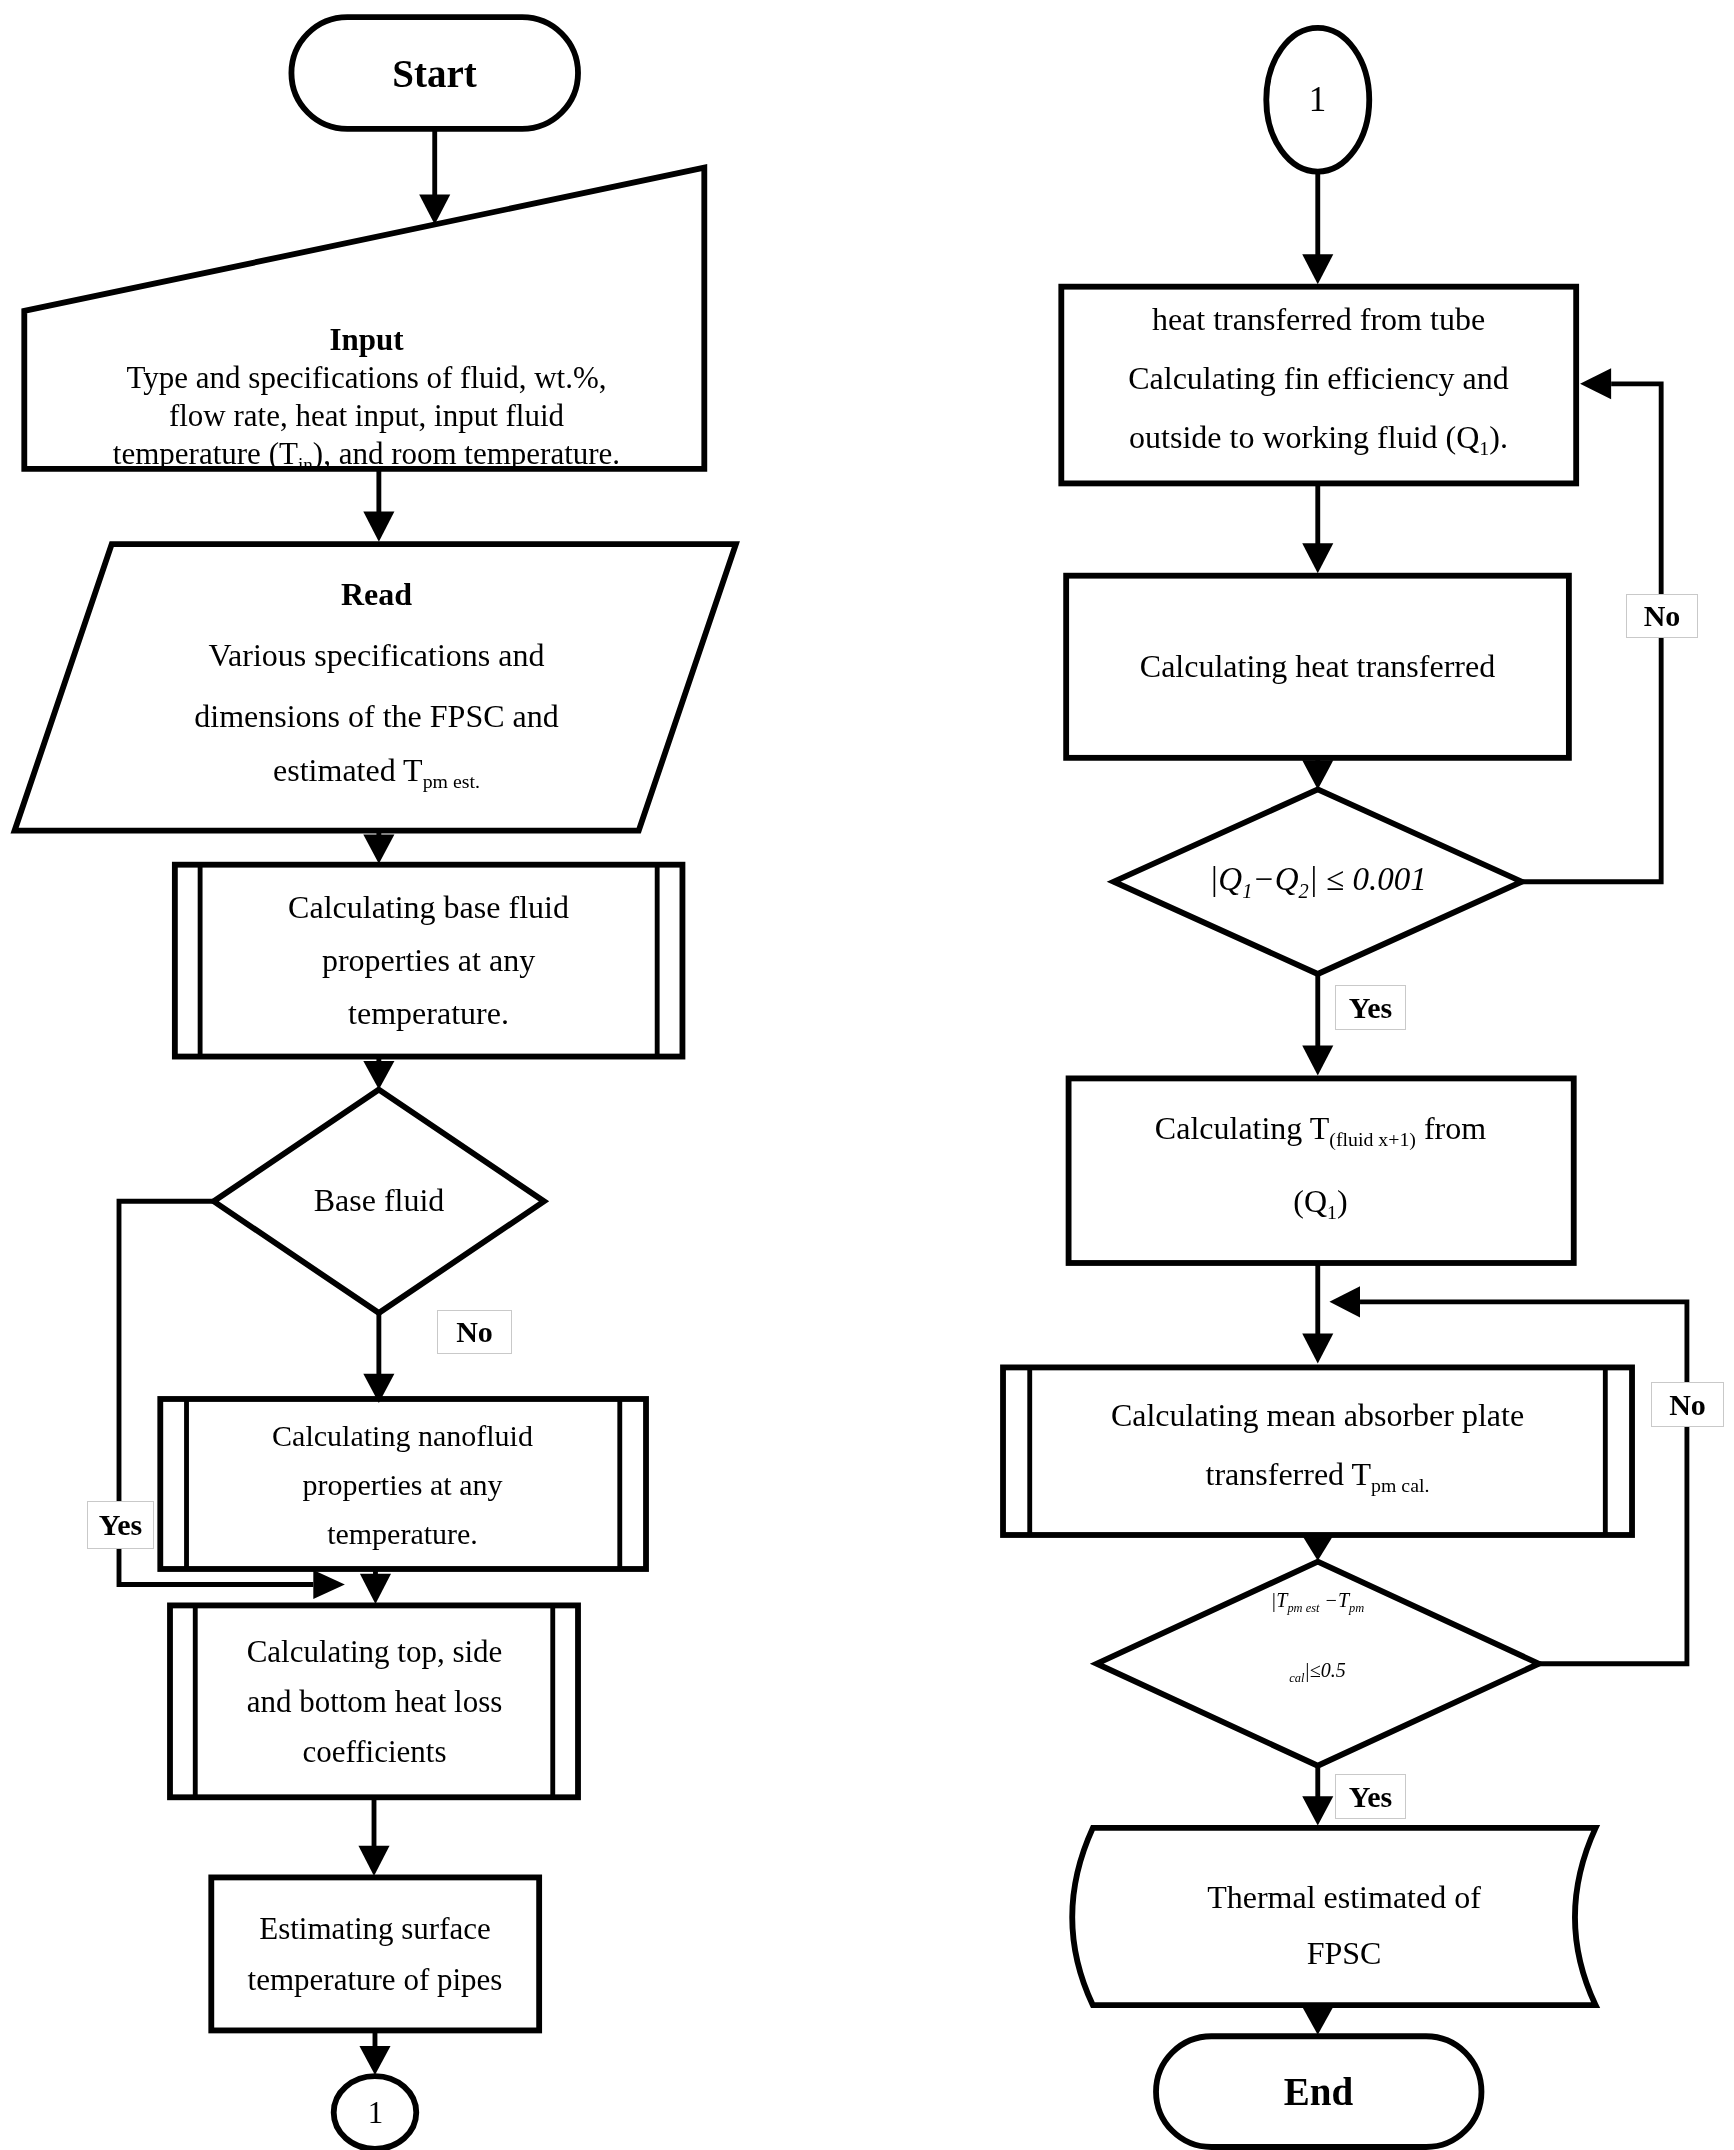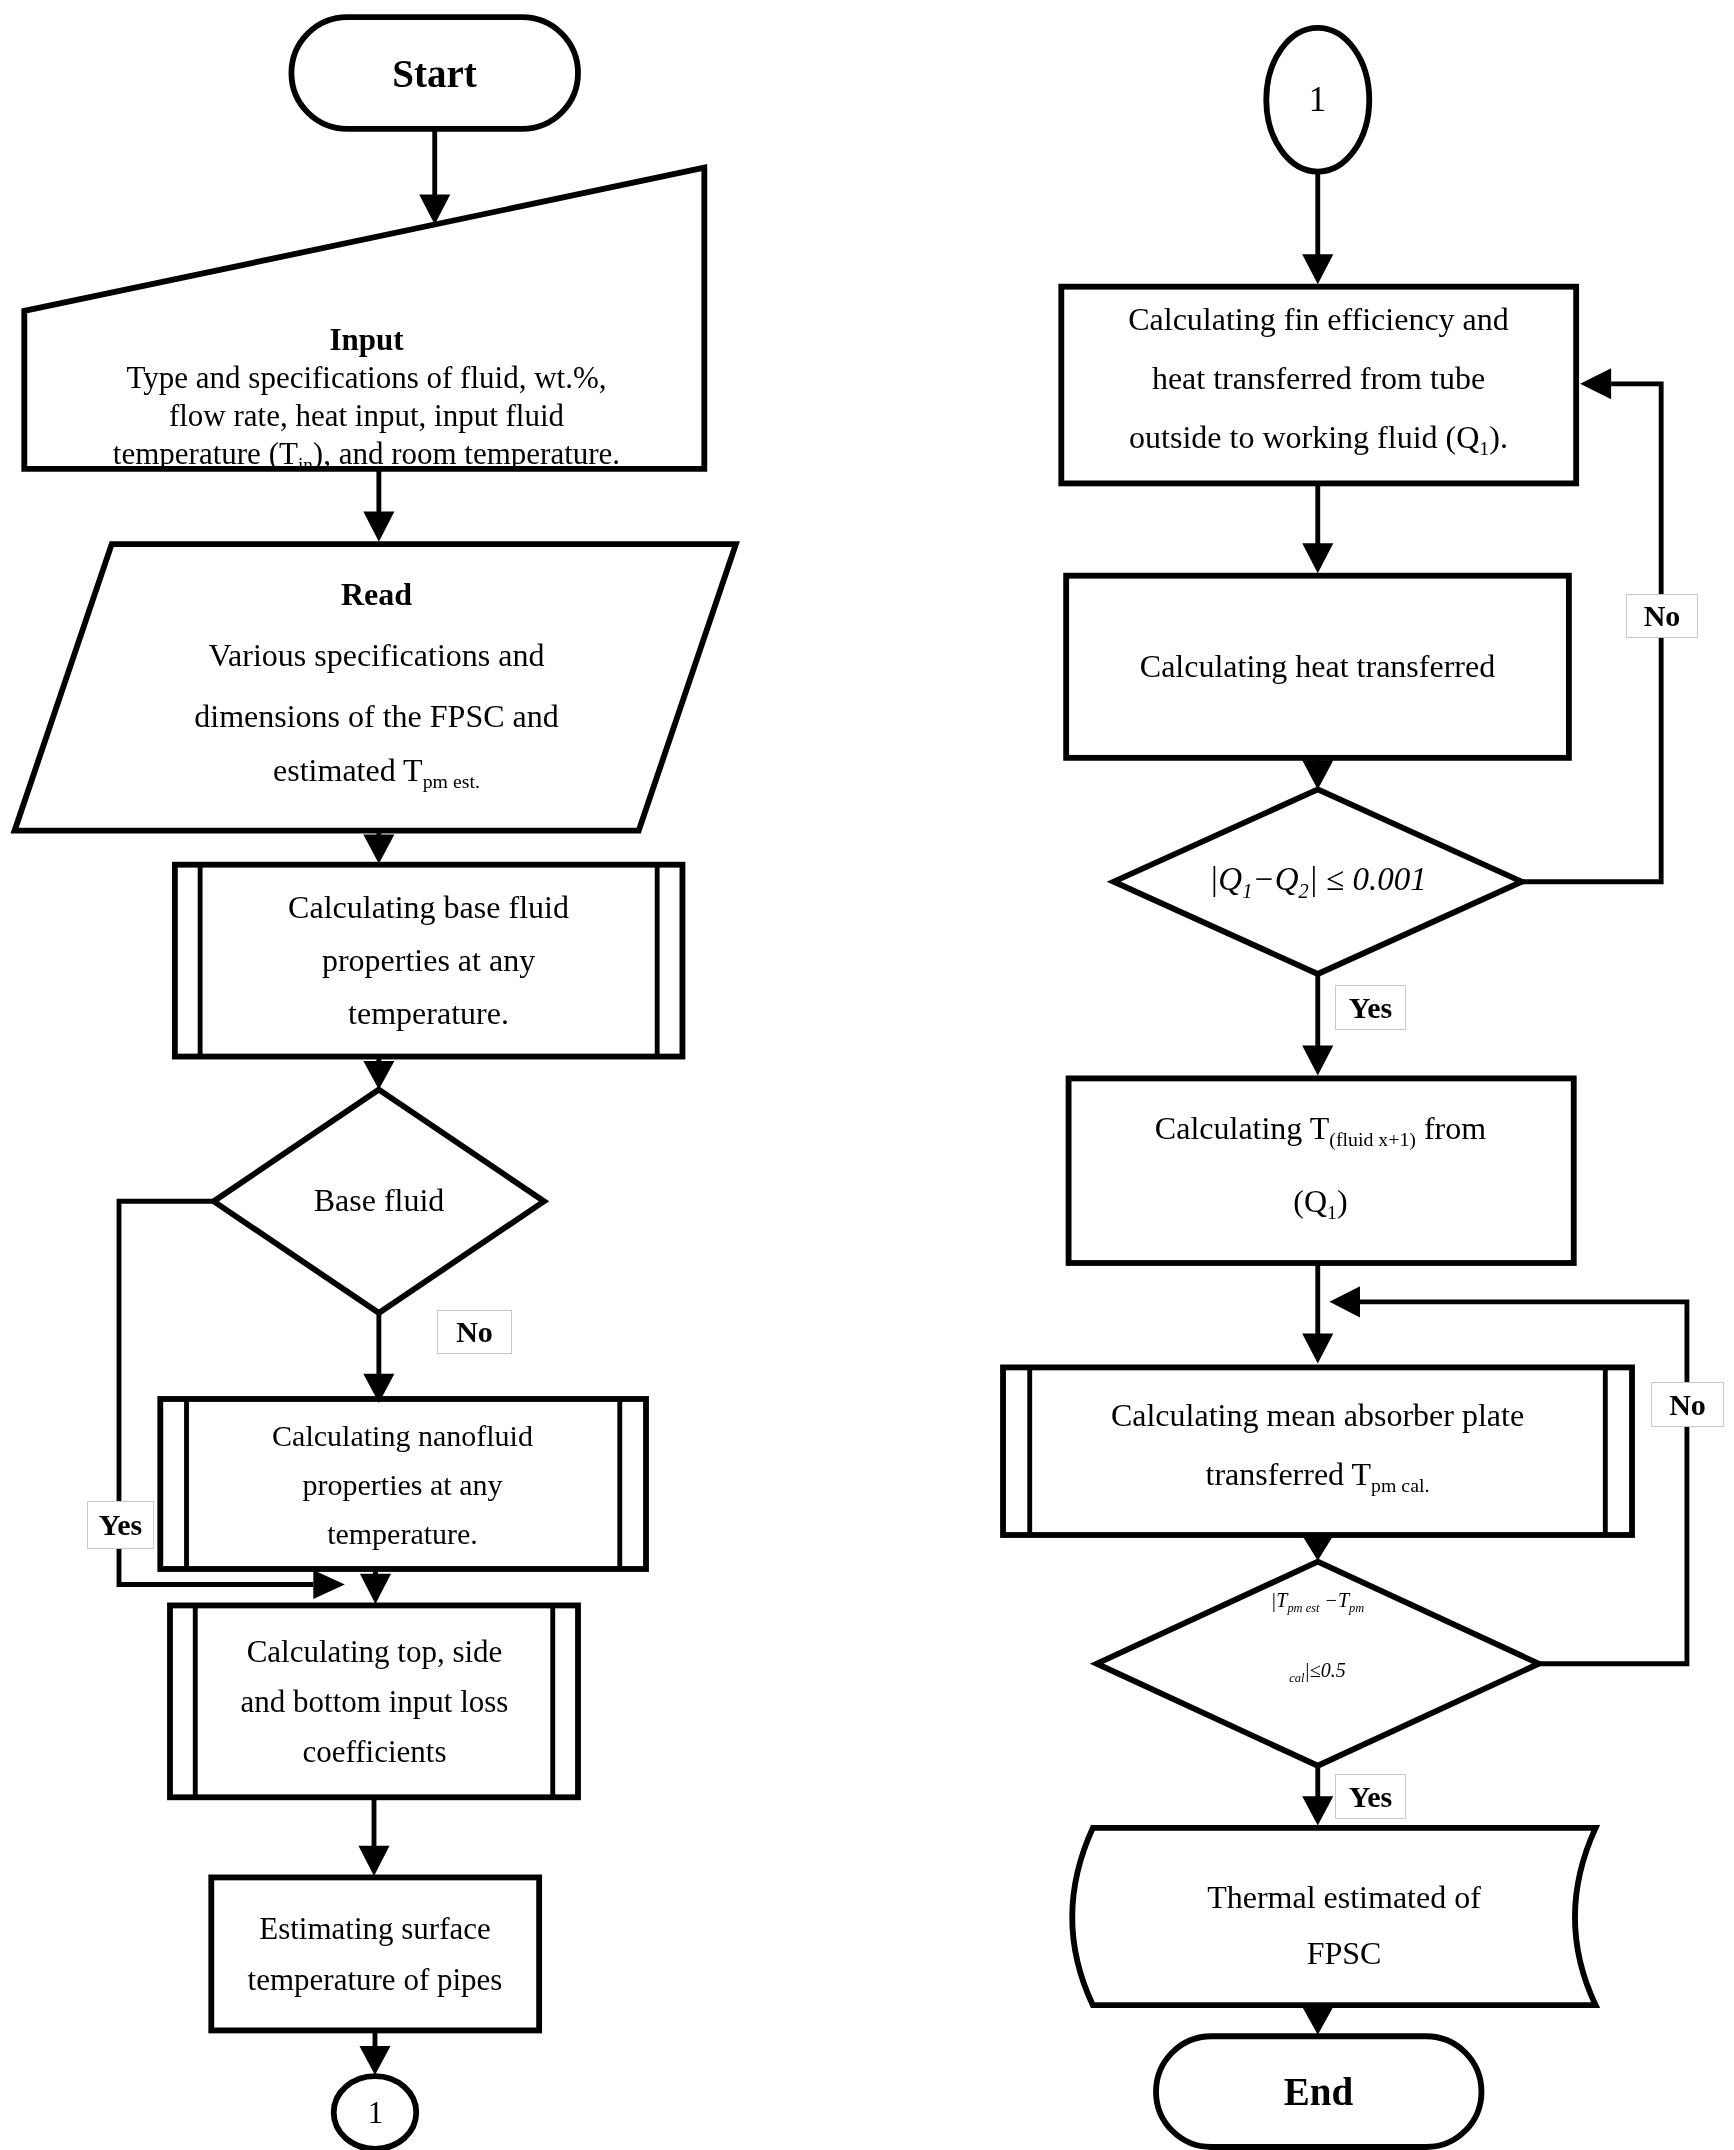--- a/index.html
+++ b/index.html
@@ -148,40 +148,40 @@
 </div>
 
 <div class="node" style="left:189px;top:1406px;width:427px;height:156px;font-size:30px;">
   <div class="ln" style="line-height:49px;">Calculating nanofluid</div>
   <div class="ln" style="line-height:49px;">properties at any</div>
   <div class="ln" style="line-height:49px;">temperature.</div>
 </div>
 
 <div class="node" style="left:197px;top:1613px;width:355px;height:177px;font-size:31px;">
   <div class="ln" style="line-height:50px;">Calculating top, side</div>
-  <div class="ln" style="line-height:50px;">and bottom input loss</div>
+  <div class="ln" style="line-height:50px;">and bottom heat loss</div>
   <div class="ln" style="line-height:50px;">coefficients</div>
 </div>
 
 <div class="node" style="left:216px;top:1889px;width:318px;height:129px;font-size:31px;">
   <div class="ln" style="line-height:51px;">Estimating surface</div>
   <div class="ln" style="line-height:51px;">temperature of pipes</div>
 </div>
 
 <div class="node" style="left:334px;top:2078px;width:83px;height:69px;font-size:31px;">
   <div class="ln">1</div>
 </div>
 
 <div class="node" style="left:1266px;top:29px;width:103px;height:141px;font-size:35px;">
   <div class="ln">1</div>
 </div>
 
 <div class="node" style="left:1066px;top:290px;width:505px;height:189px;font-size:32px;">
+  <div class="ln" style="line-height:59px;">heat transferred from tube</div>
   <div class="ln" style="line-height:59px;">Calculating fin efficiency and</div>
-  <div class="ln" style="line-height:59px;">heat transferred from tube</div>
   <div class="ln" style="line-height:59px;"><span>outside to working fluid (Q</span><sub>1</sub><span>).</span></div>
 </div>
 
 <div class="node" style="left:1071px;top:579px;width:493px;height:175px;font-size:32px;">
   <div class="ln" style="line-height:59px;">Calculating heat transferred</div>
 </div>
 
 <div class="node it" style="left:1114px;top:789px;width:408px;height:185px;font-size:33px;">
   <div class="ln"><span>|Q</span><sub>1</sub><span>−Q</span><sub>2</sub><span>| ≤ 0.001</span></div>
 </div>

